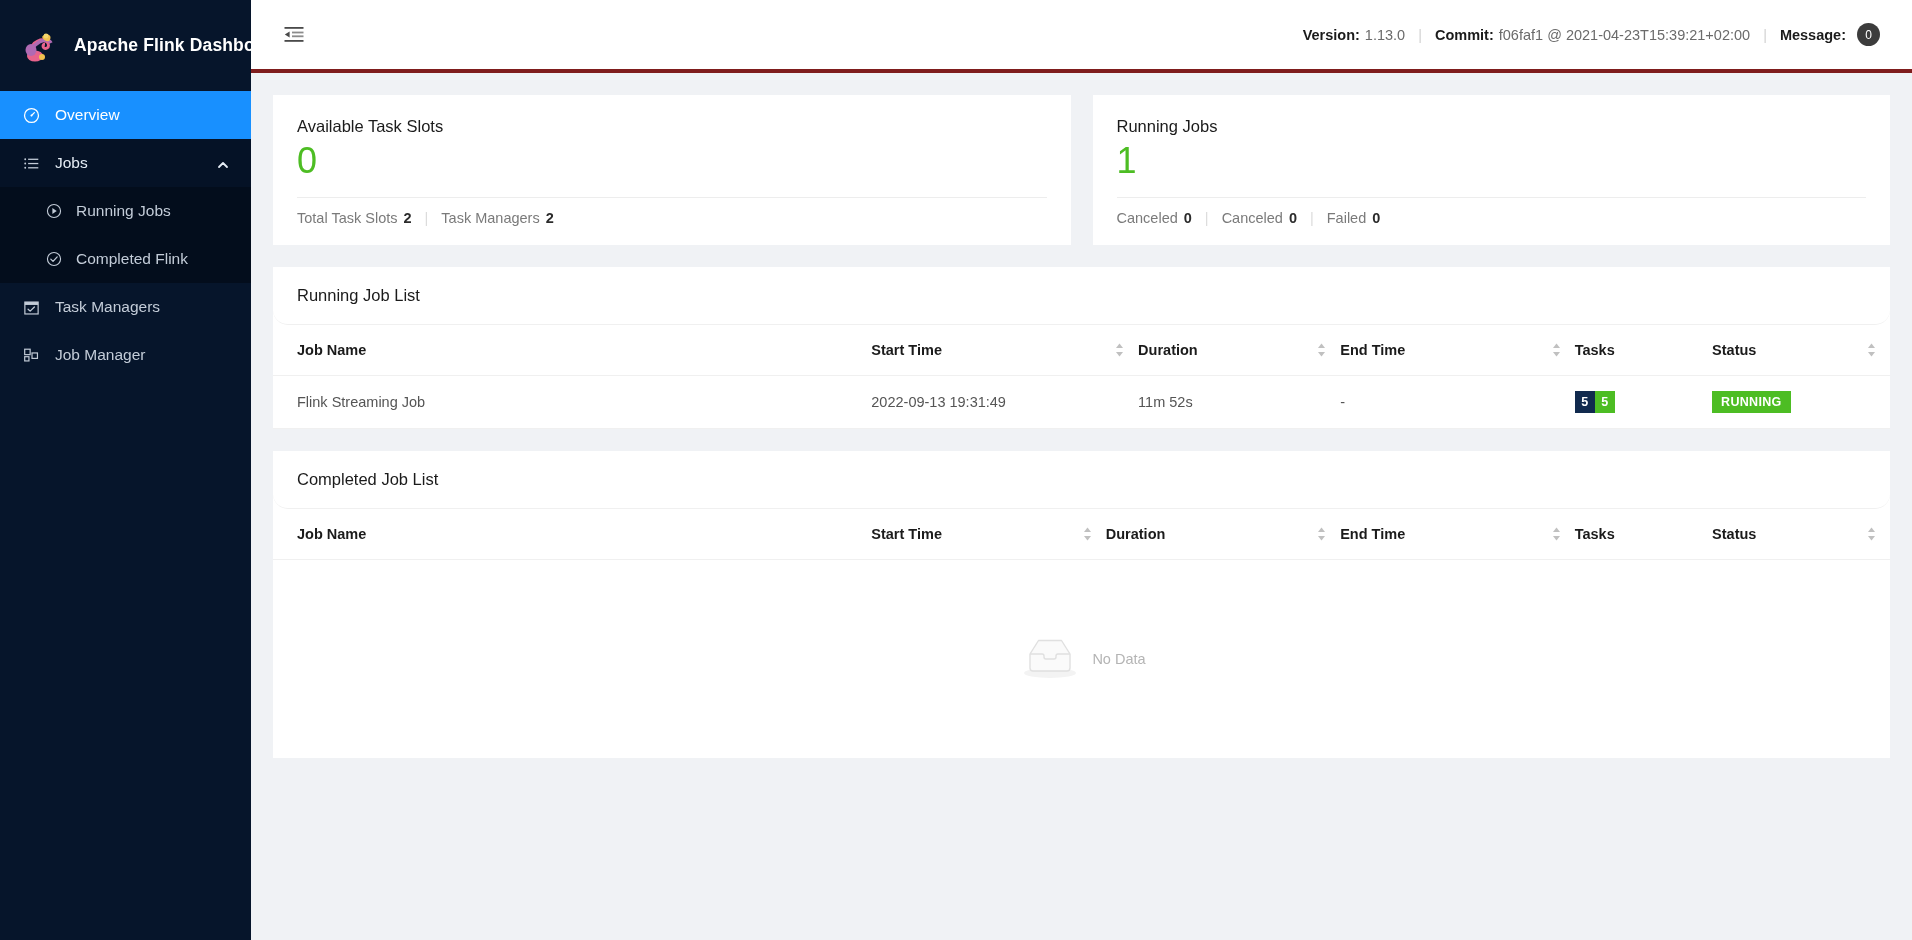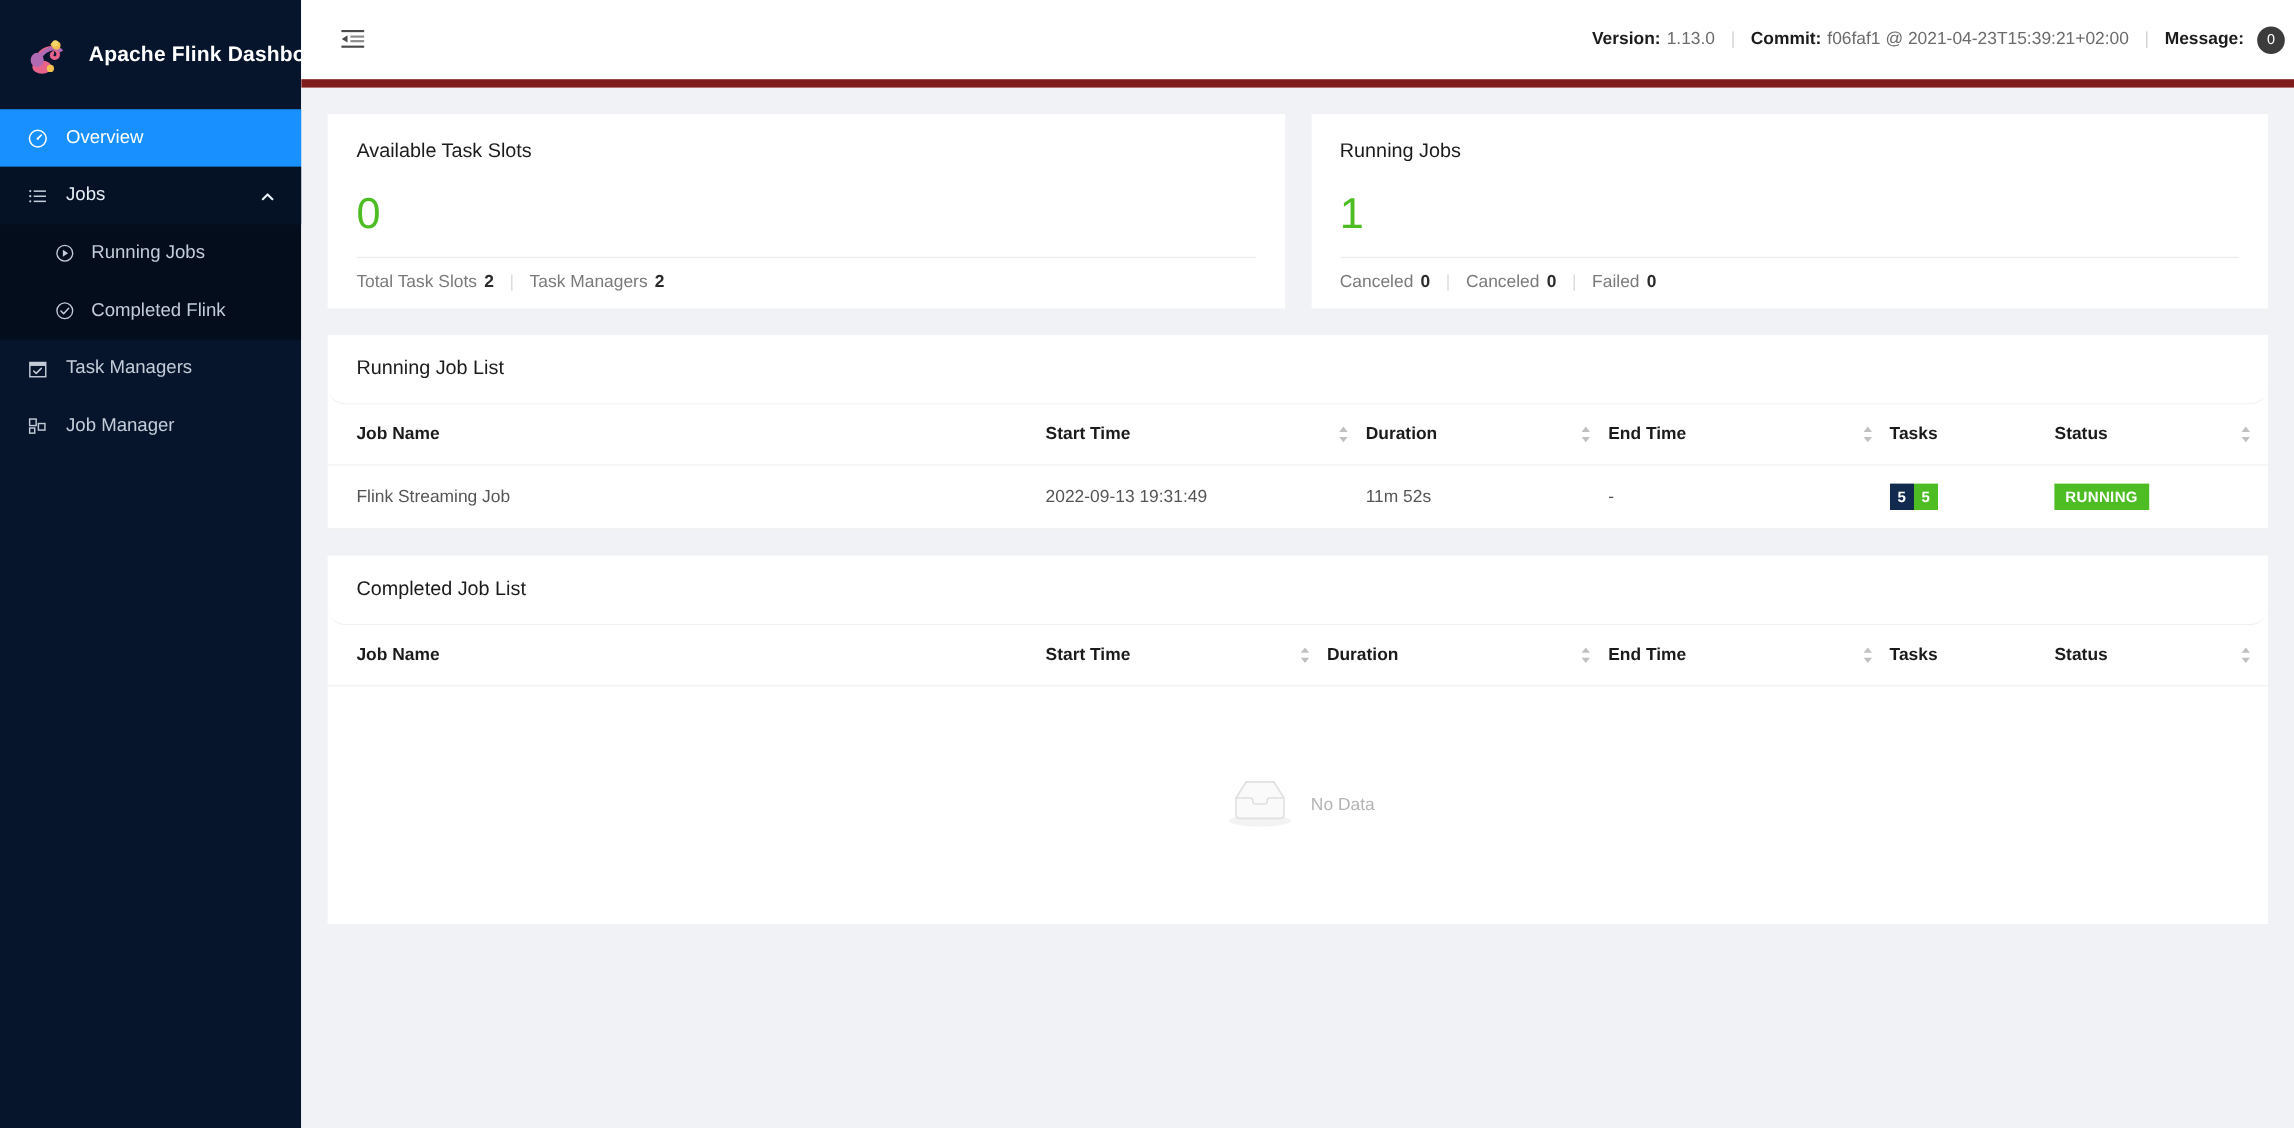--- a/index.html
+++ b/index.html
@@ -85,22 +85,22 @@
     display: flex;
     flex-direction: column;
     overflow: hidden;
   }
   .topbar {
     height: 73px;
     flex: 0 0 73px;
     background: #ffffff;
     display: flex;
     align-items: center;
-    padding: 0 8px 0 26px;
-    border-bottom: 7px solid #7f1d1d;
+    padding: 0 32px 0 26px;
+    border-bottom: 4px solid #7f1d1d;
   }
   .fold-btn {
     width: 34px; height: 34px;
     display: flex; align-items: center; justify-content: center;
     cursor: pointer;
   }
   .topbar-right {
     margin-left: auto;
     display: flex;
     align-items: center;
@@ -126,21 +126,21 @@
 
   .content { padding: 22px 22px 0 22px; overflow: hidden; }
 
   .cards-row { display: flex; gap: 22px; }
   .card {
     background: #ffffff;
     flex: 1 1 0;
     padding: 22px 24px 0 24px;
     min-height: 150px;
   }
-  .card-title { font-size: 16.5px; color: #1b1b1b; margin-bottom: 19px; }
+  .card-title { font-size: 16.5px; color: #1b1b1b; margin-bottom: 2px; }
   .card-big { font-size: 36px; color: #4dbd23; line-height: 1.25; font-weight: 400; }
   .card-foot {
     border-top: 1px solid #ededed;
     margin-top: 14px;
     padding: 12px 0 14px 0;
     font-size: 14.5px;
     color: #7a7a7a;
     display: flex;
     align-items: center;
   }

